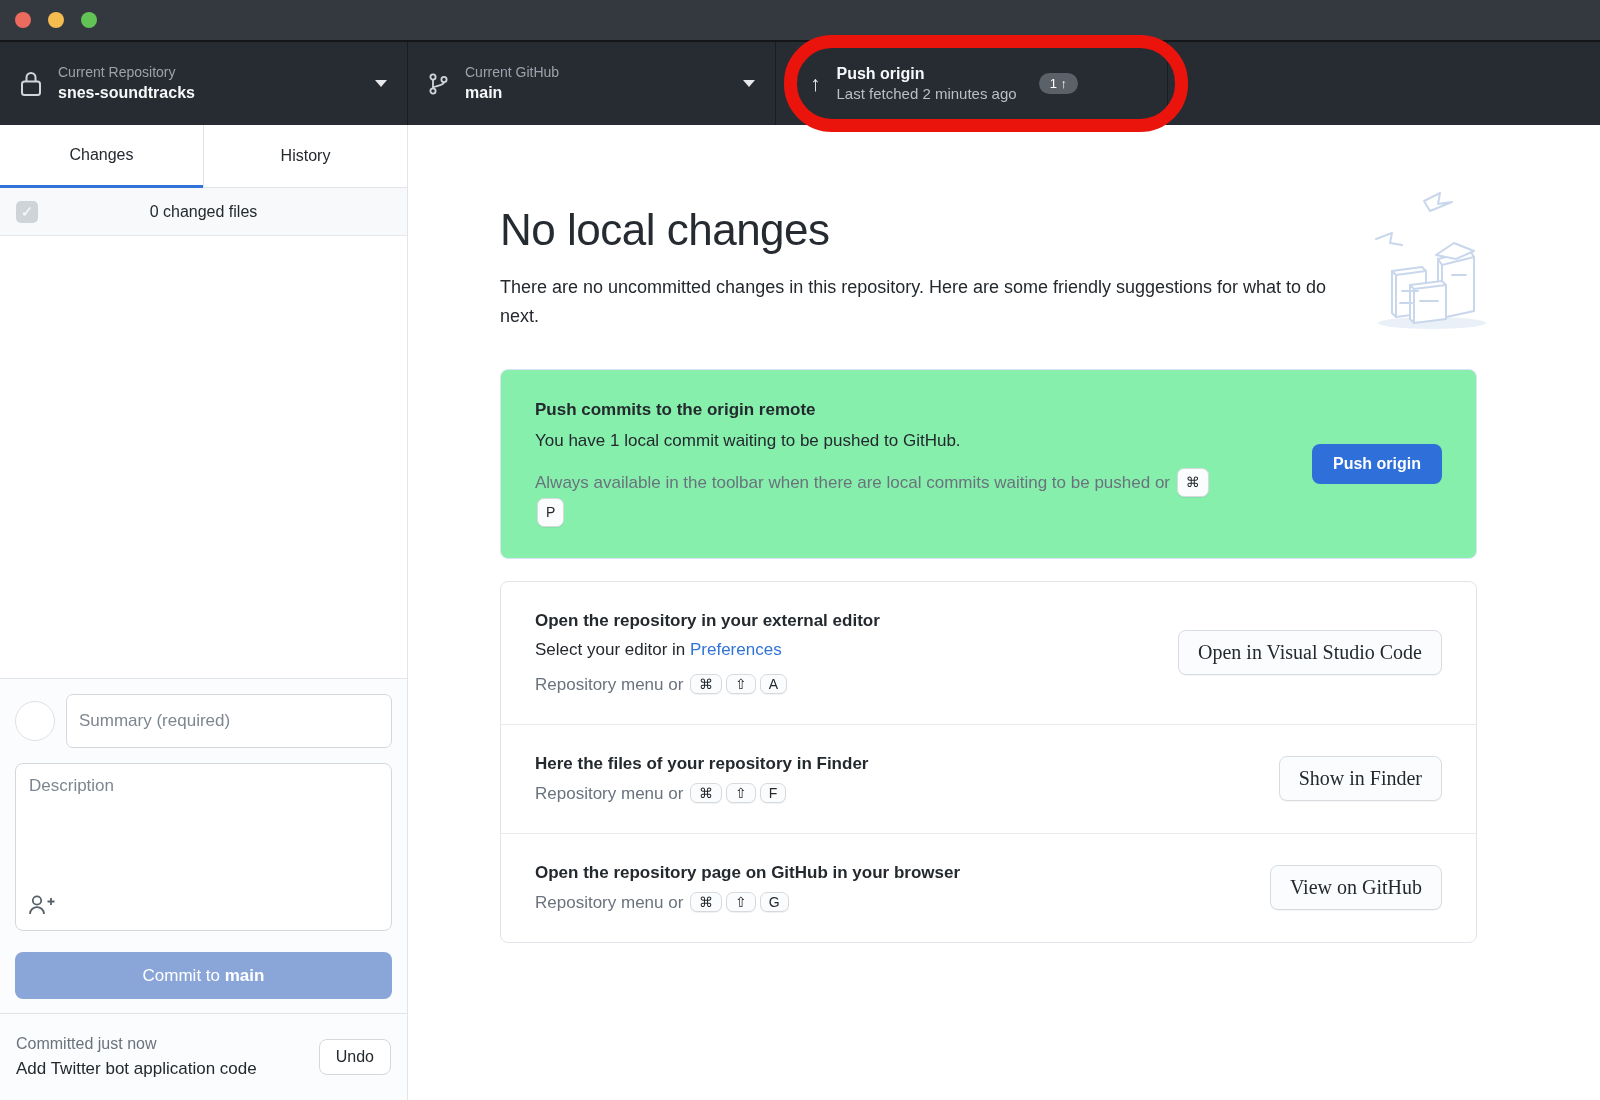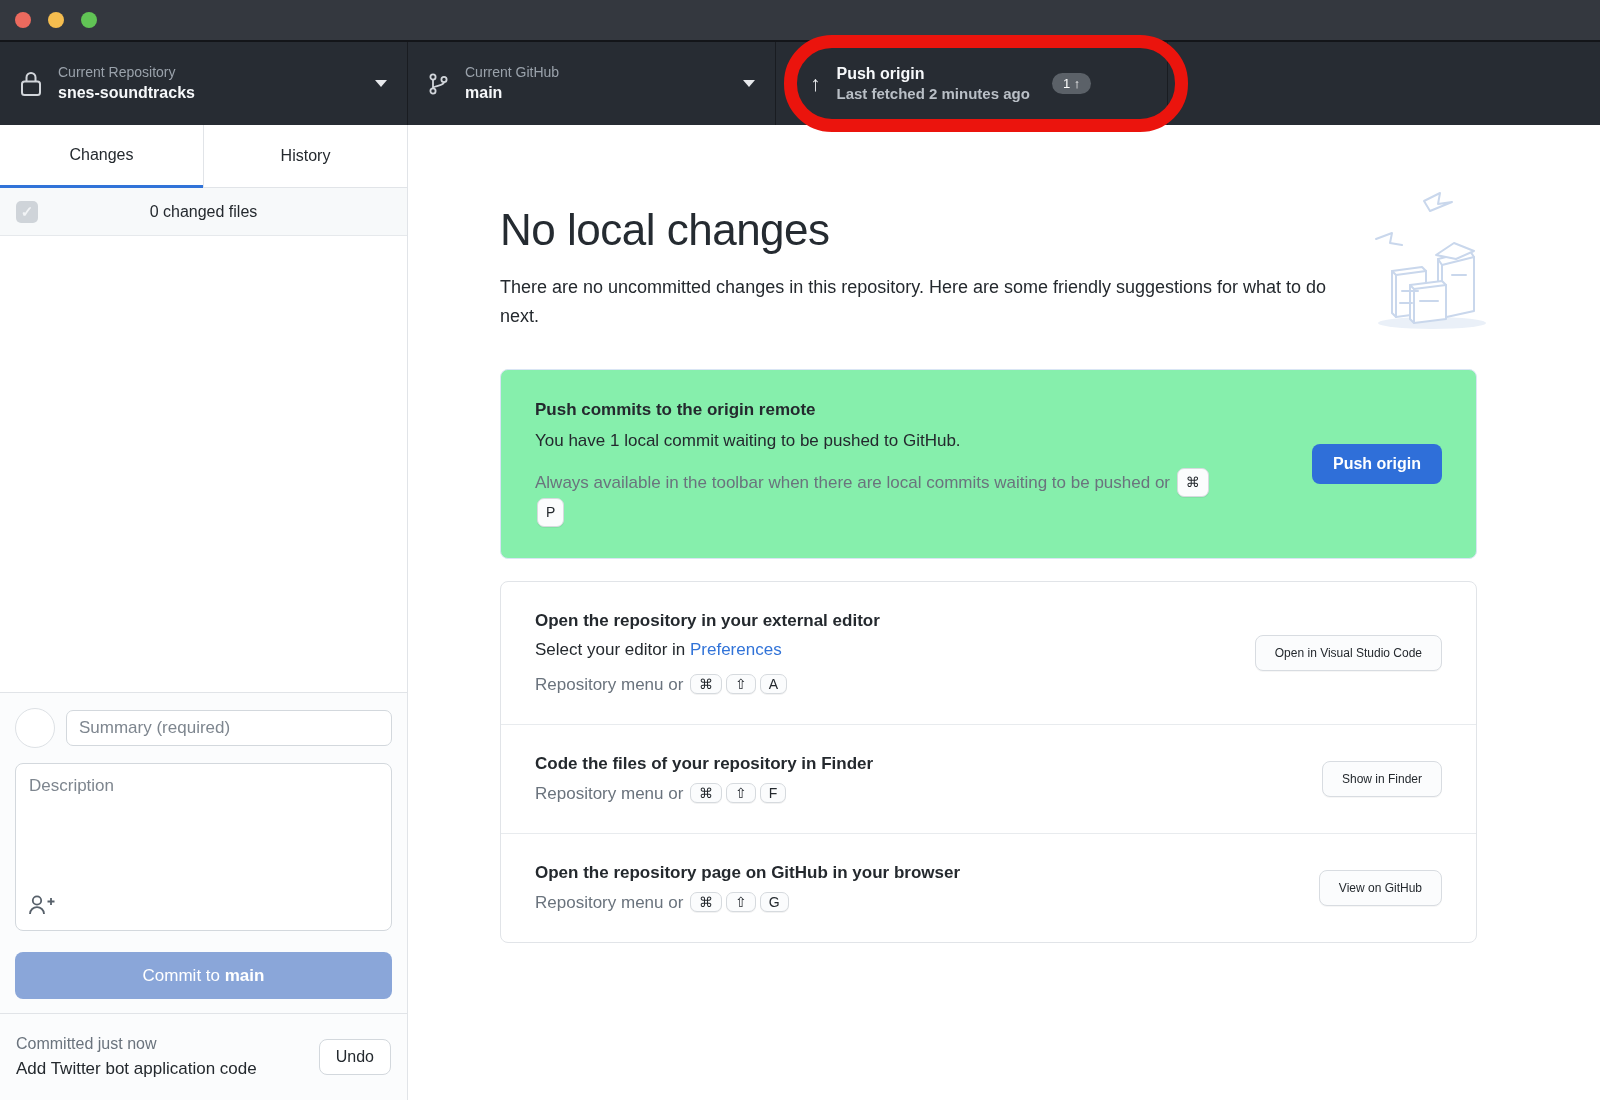--- a/index.html
+++ b/index.html
@@ -25,21 +25,21 @@
     display:flex; align-items:center; padding:0 20px;
     border-right:1px solid #191c21; cursor:pointer;
   }
   .tb-section.repo { width:408px; }
   .tb-section.branch { width:368px; }
   .tb-section.push { width:392px; padding-left:34px; }
   .tb-icon { margin-right:16px; display:flex; align-items:center; }
   .tb-text { display:flex; flex-direction:column; line-height:1.35; }
   .tb-label { font-size:14px; color:#9aa2ab; }
   .tb-value { font-size:16px; font-weight:700; color:#f6f8fa; }
-  .tb-sub { font-size:15px; color:#b9bfc6;font-weight:bold; }
+  .tb-sub { font-size:15px; color:#b9bfc6; }
   .tb-chevron {
     margin-left:auto; width:0; height:0;
     border-left:6px solid transparent; border-right:6px solid transparent;
     border-top:7px solid #e8eaed;
   }
   .tb-arrow { font-size:21px; color:#f0f2f4; }
   .push-badge {
     margin-left:22px; background:#5b6168; color:#fff; font-size:13px;
     border-radius:12px; padding:3px 11px; white-space:nowrap; align-self:center;
   }
@@ -78,21 +78,21 @@
 
   .commit-form {
     background:#fbfcfd; border-top:1px solid #e1e4e8; padding:15px 15px 14px 15px;
   }
   .summary-row { display:flex; align-items:center; gap:11px; }
   .avatar {
     width:40px; height:40px; border-radius:50%;
     background:#fff; border:1px solid #dde1e5; flex:none;
   }
   .summary-input {
-    flex:1; height:36px; border:1px solid #d3d8dd; border-radius:7px;
+    flex:1; height:54px; border:1px solid #d3d8dd; border-radius:7px;
     padding:0 12px; font-size:17px; font-family:inherit; color:#24292e; background:#fff; outline:none;
   }
   .summary-input::placeholder, .desc-input::placeholder { color:#7e868f; }
   .desc-wrap { position:relative; margin-top:15px; }
   .desc-input {
     width:100%; height:168px; border:1px solid #d3d8dd; border-radius:8px;
     padding:12px 13px; font-size:17px; font-family:inherit; color:#24292e;
     background:#fff; resize:none; outline:none; display:block;
   }
   .coauthor-icon { position:absolute; left:13px; bottom:11px; }
@@ -139,21 +139,21 @@
     font-family:inherit; font-size:14px; color:#24292e;
     box-shadow:0 1px 0 rgba(27,31,35,.06); vertical-align:1px;
   }
   .btn-primary {
     background:#2f6fd9; color:#fff; border:none; border-radius:8px;
     padding:11px 21px; font-size:16px; font-weight:600; font-family:inherit; cursor:pointer;
     white-space:nowrap;
   }
   .btn-secondary {
     background:#fbfcfd; color:#24292e; border:1px solid #d8dce1; border-radius:8px;
-    padding:10px 19px; font-size:12px; font-family:Liberation Sans, sans-serif; cursor:pointer;
+    padding:10px 19px; font-size:20px; font-family:Liberation Serif, serif; cursor:pointer;
     box-shadow:0 1px 0 rgba(27,31,35,.04); white-space:nowrap;margin-left:20px;
   }
   .panel-white { margin-top:22px; border:1px solid #e1e4e8; border-radius:8px; background:#fff; }
   .sug-row {
     display:flex; align-items:center; padding:29px 34px; border-bottom:1px solid #e8ebee;
   }
   .sug-row:last-child { border-bottom:none; }
   .sug-text { flex:1; }
   .sug-title { font-size:17px; font-weight:700; margin-bottom:9px; }
   .sug-link-line { font-size:17px; margin-bottom:14px; }
@@ -292,21 +292,21 @@
       <div class="sug-text">
         <div class="sug-title">Open the repository in your external editor</div>
         <div class="sug-link-line"><span>Select your editor in </span><span class="link">Preferences</span></div>
         <div class="sug-hint"><span>Repository menu or</span> <kbd>⌘</kbd><kbd>⇧</kbd><kbd>A</kbd></div>
       </div>
       <button class="btn-secondary">Open in Visual Studio Code</button>
     </div>
 
     <div class="sug-row">
       <div class="sug-text">
-        <div class="sug-title">Code the files of your repository in Finder</div>
+        <div class="sug-title">Here the files of your repository in Finder</div>
         <div class="sug-hint"><span>Repository menu or</span> <kbd>⌘</kbd><kbd>⇧</kbd><kbd>F</kbd></div>
       </div>
       <button class="btn-secondary">Show in Finder</button>
     </div>
 
     <div class="sug-row">
       <div class="sug-text">
         <div class="sug-title">Open the repository page on GitHub in your browser</div>
         <div class="sug-hint"><span>Repository menu or</span> <kbd>⌘</kbd><kbd>⇧</kbd><kbd>G</kbd></div>
       </div>

